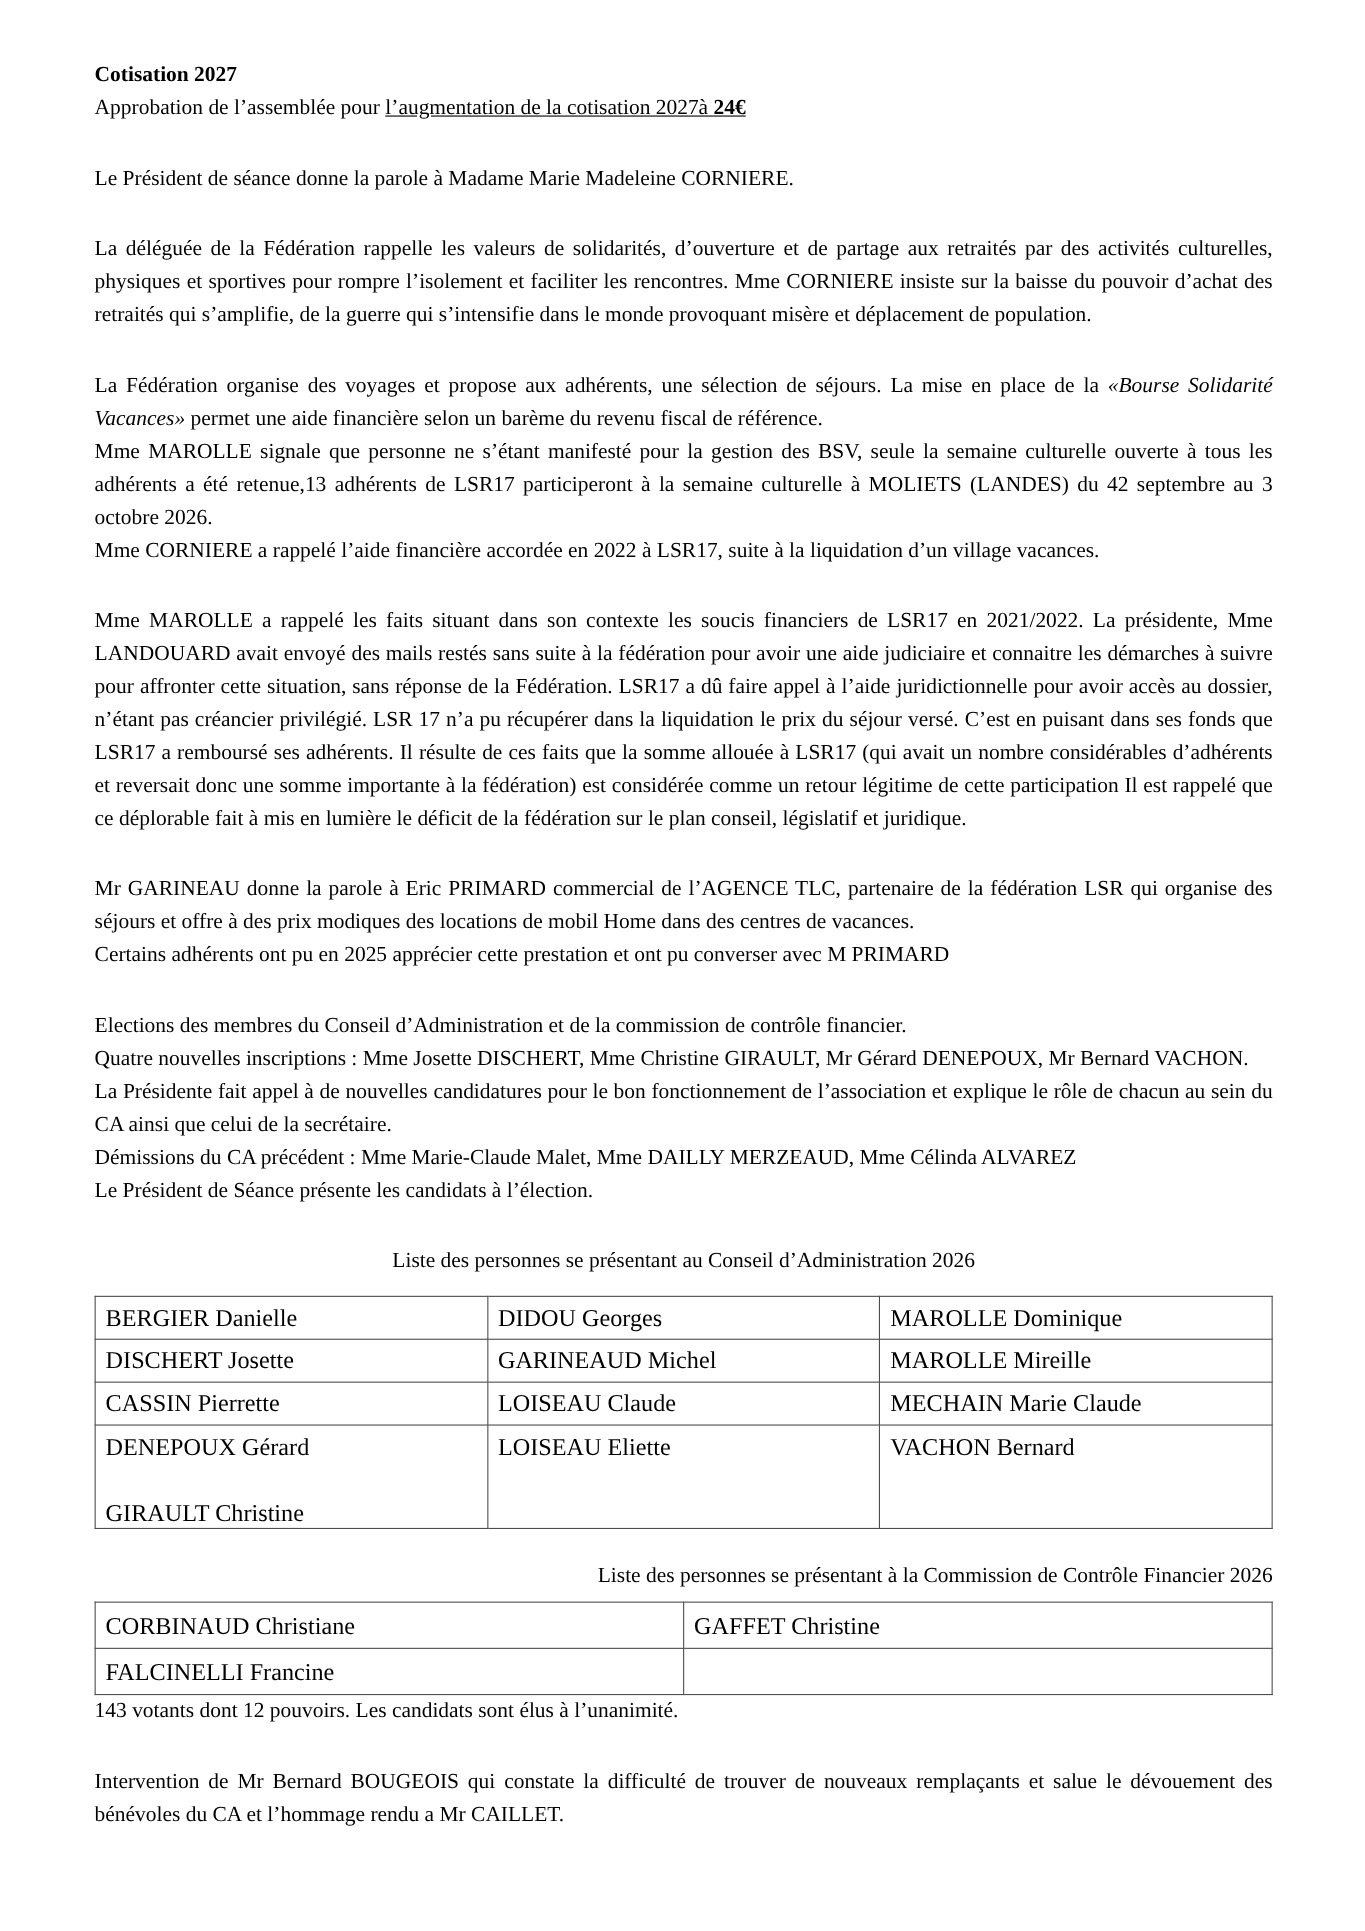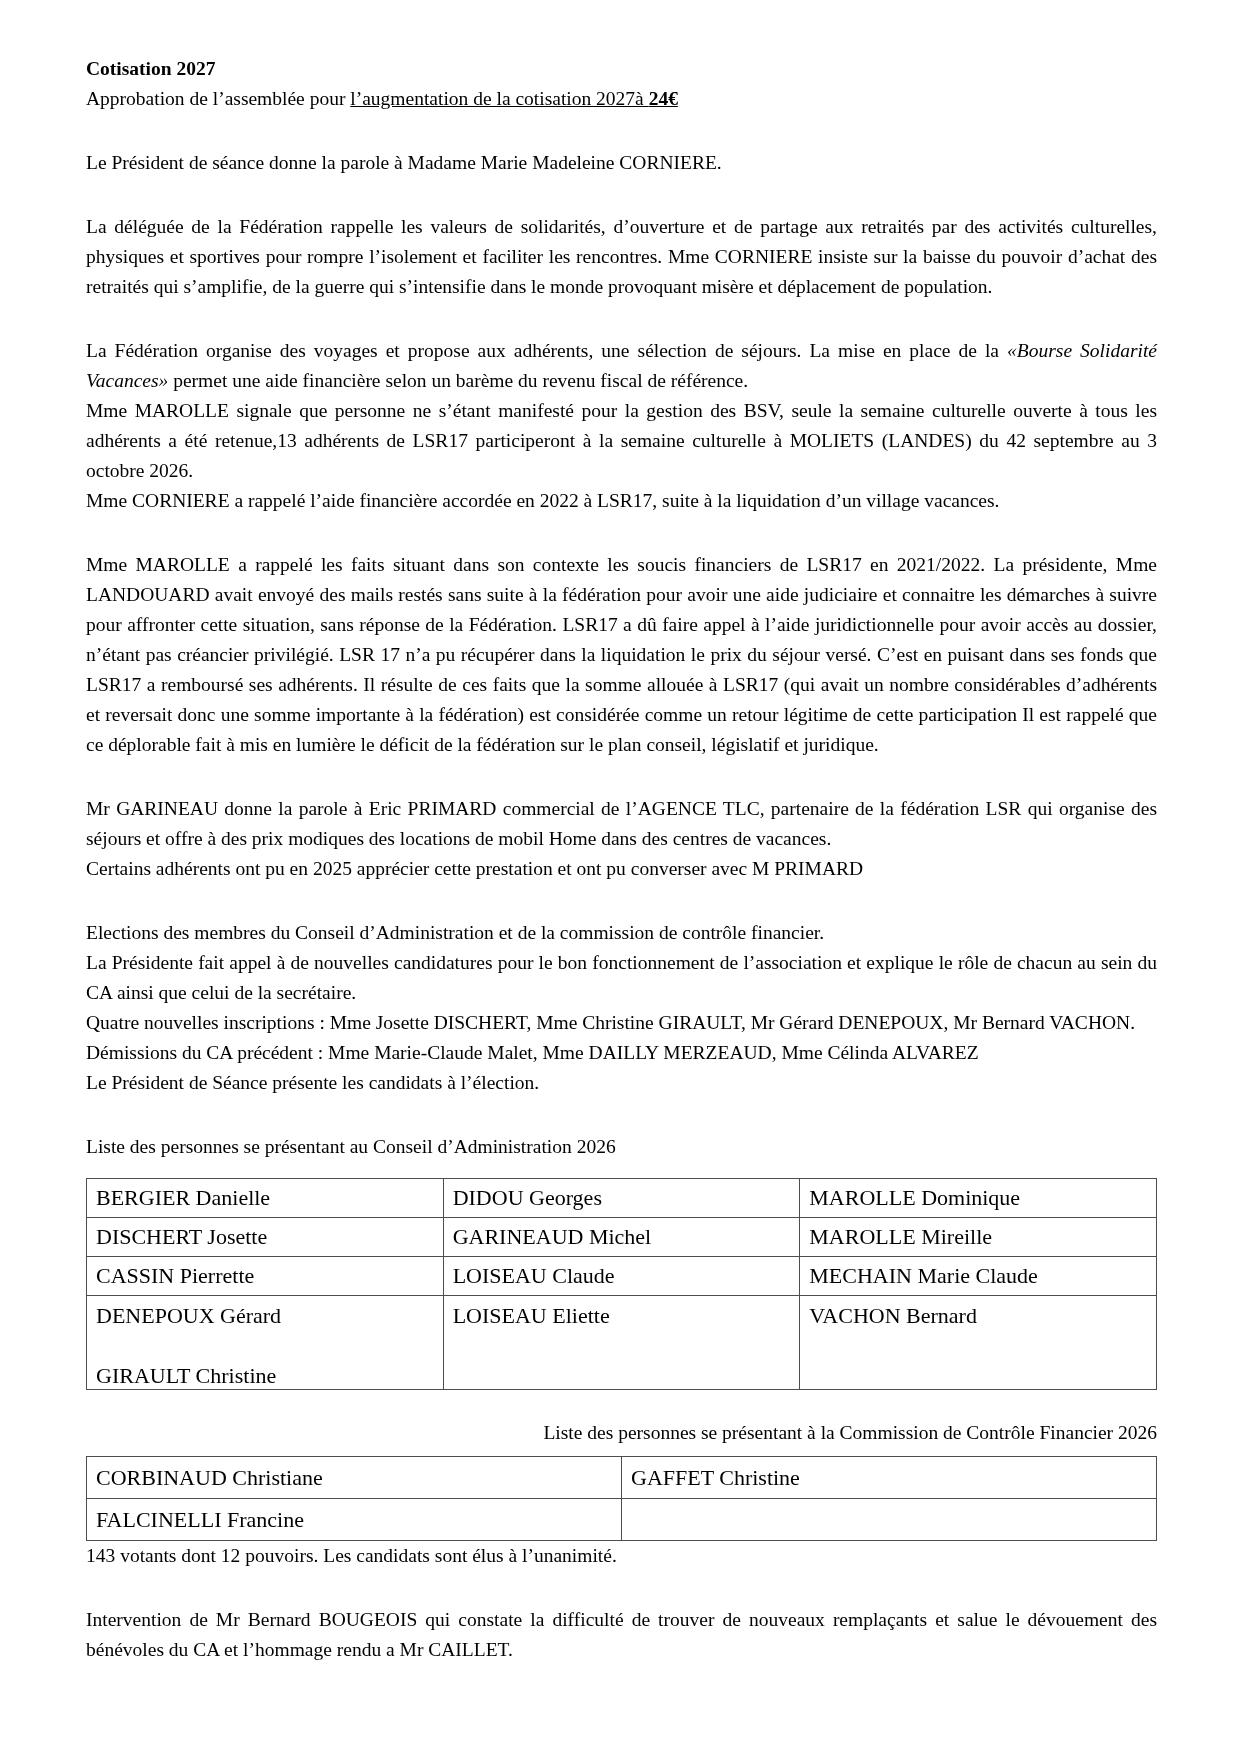--- a/index.html
+++ b/index.html
@@ -18,21 +18,21 @@
     line-height: 30px;
     font-family: Liberation Serif, serif;
   }
   p { margin: 0; text-align: justify; }
   p.single { text-align: left; }
   .sp   { height: 34px; }   
   .sp-sm{ height: 28px; }
   .b { font-weight: bold; }
   .u { text-decoration: underline; }
   .i { font-style: italic; }
-  .tbl-heading { text-align: left; margin-bottom: 16px; }
+  .tbl-heading { text-align: center; margin-bottom: 16px; }
   .tbl-heading2 { text-align: right; margin-bottom: 8px; }
   table {
     border-collapse: collapse;
     width: 100%;
     table-layout: fixed;
   }
   td {
     border: 1px solid #4d4d4d;
     padding: 0 9px;
     font-size: 22px;
@@ -76,22 +76,22 @@
   <p>Mme MAROLLE a rappelé les faits situant dans son contexte les soucis financiers de LSR17 en 2021/2022. La présidente, Mme LANDOUARD avait envoyé des mails restés sans suite à la fédération pour avoir une aide judiciaire et connaitre les démarches à suivre pour affronter cette situation, sans réponse de la Fédération. LSR17 a dû faire appel à l’aide juridictionnelle pour avoir accès au dossier, n’étant pas créancier privilégié. LSR 17 n’a pu récupérer dans la liquidation le prix du séjour versé. C’est en puisant dans ses fonds que LSR17 a remboursé ses adhérents. Il résulte de ces faits que la somme allouée à LSR17 (qui avait un nombre considérables d’adhérents et reversait donc une somme importante à la fédération) est considérée comme un retour légitime de cette participation Il est rappelé que ce déplorable fait à mis en lumière le déficit de la fédération sur le plan conseil, législatif et juridique.</p>
 
   <div class="sp"></div>
 
   <p>Mr GARINEAU donne la parole à Eric PRIMARD commercial de l’AGENCE TLC, partenaire de la fédération LSR qui organise des séjours et offre à des prix modiques des locations de mobil Home dans des centres de vacances.</p>
   <p class="single">Certains adhérents ont pu en 2025 apprécier cette prestation et ont pu converser avec M PRIMARD</p>
 
   <div class="sp"></div>
 
   <p>Elections des membres du Conseil d’Administration et de la commission de contrôle financier.</p>
+  <p>Quatre nouvelles inscriptions : Mme Josette DISCHERT, Mme Christine GIRAULT, Mr Gérard DENEPOUX, Mr Bernard VACHON.</p>
   <p>La Présidente fait appel à de nouvelles candidatures pour le bon fonctionnement de l’association et explique le rôle de chacun au sein du CA ainsi que celui de la secrétaire.</p>
-  <p>Quatre nouvelles inscriptions : Mme Josette DISCHERT, Mme Christine GIRAULT, Mr Gérard DENEPOUX, Mr Bernard VACHON.</p>
   <p>Démissions du CA précédent : Mme Marie-Claude Malet, Mme DAILLY MERZEAUD, Mme Célinda ALVAREZ</p>
   <p class="single">Le Président de Séance présente les candidats à l’élection.</p>
 
   <div class="sp"></div>
 
   <p class="tbl-heading">Liste des personnes se présentant au Conseil d’Administration 2026</p>
 
   <table>
     <tbody>
       <tr class="r-normal">

